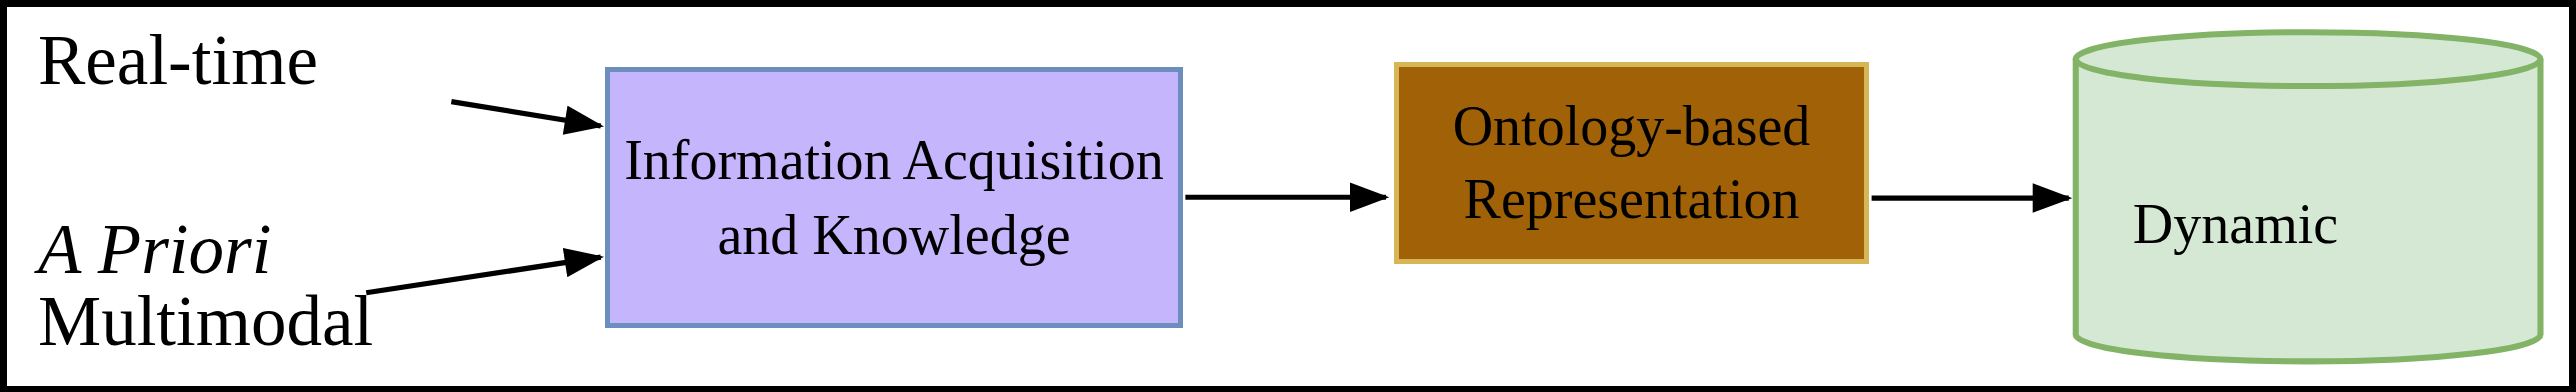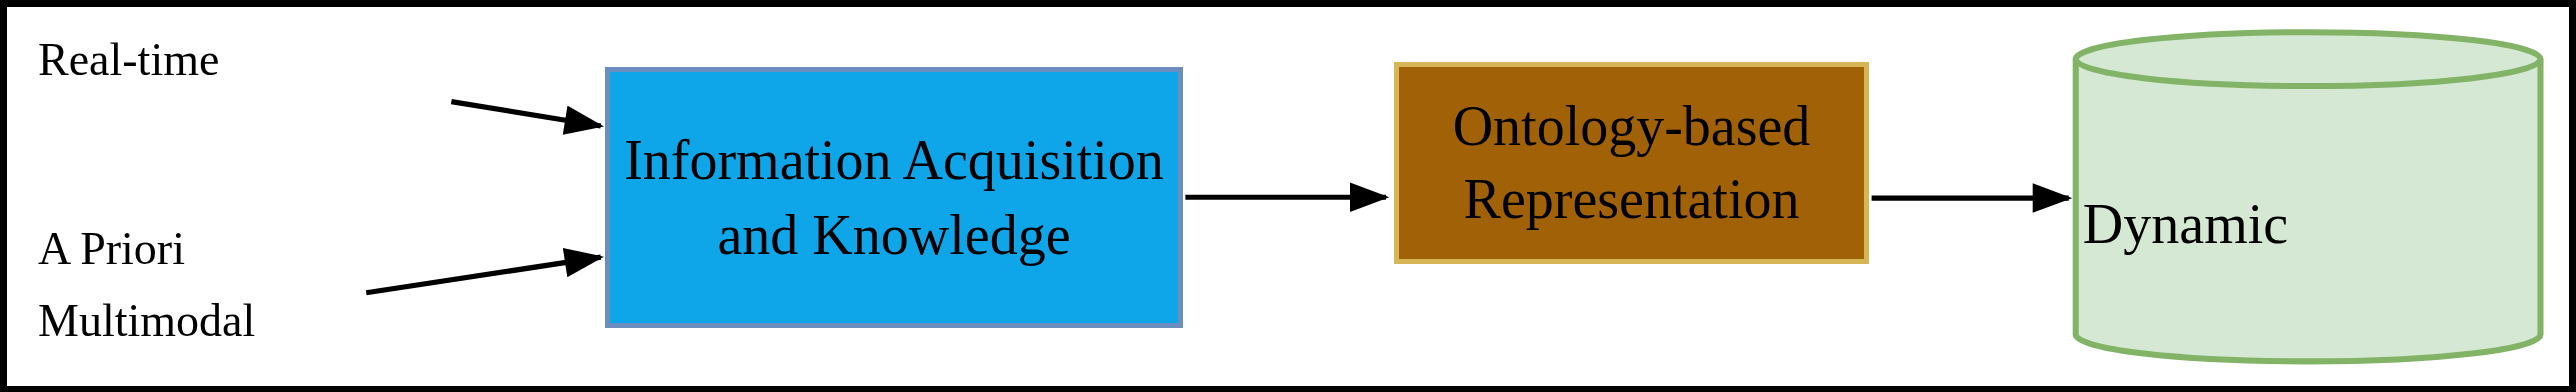--- a/index.html
+++ b/index.html
@@ -17,26 +17,26 @@
   #connector-layer {
     position: absolute;
     left: 0; top: 0;
     width: 2560px; height: 377px;
   }
   .connector { stroke-width: 6px; fill: none; }
   .cylinder-outline { stroke-width: 7px; }
   .cylinder-rim { stroke-width: 7px; fill: none; }
   .input-label {
     position: absolute;
-    font-size: 46px;
+    font-size: 71px;
     line-height: 72px;
     white-space: nowrap;
     text-align: left;
   }
-  .italic-line { }
+  .italic-line { font-style: italic; }
   .node-box {
     position: absolute;
     box-sizing: border-box;
     border: 5.2px solid;
     display: flex;
     flex-direction: column;
     justify-content: center;
     align-items: center;
     text-align: center;
     font-size: 56px;
@@ -83,28 +83,28 @@
 
   <div class="input-label" style="left:31px; top:16.5px;">
     <div class="node-line">Real-time</div>
   </div>
 
   <div class="input-label" style="left:31px; top:206px;">
     <div class="node-line italic-line">A Priori</div>
     <div class="node-line">Multimodal</div>
   </div>
 
-  <div id="node-information-acquisition" class="node-box" style="left: 598px; top: 60px; width: 578px; height: 261px; background-color: #0ea5e9; border-color: rgb(108, 142, 191);">
+  <div id="node-information-acquisition" class="node-box" style="left: 598px; top: 60px; width: 578px; height: 261px; background-color: #c4b5fd; border-color: rgb(108, 142, 191);">
     <div class="node-line">Information Acquisition</div>
     <div class="node-line">and Knowledge</div>
   </div>
 
   <div id="node-ontology-model" class="node-box" style="left: 1387px; top: 55px; width: 475px; height: 202px; background-color: #a16207; border-color: rgb(214, 182, 86);">
     <div class="node-line">Ontology-based</div>
     <div class="node-line">Representation</div>
   </div>
 
-  <div class="cylinder-text" style="left:1946px; top:90px; width:465px; height:254px;gap:28px;">
+  <div class="cylinder-text" style="left:1996px; top:90px; width:465px; height:254px;gap:28px;">
     <div class="node-line">Dynamic</div>
   </div>
 
 </div>
 
 
 </body></html>

